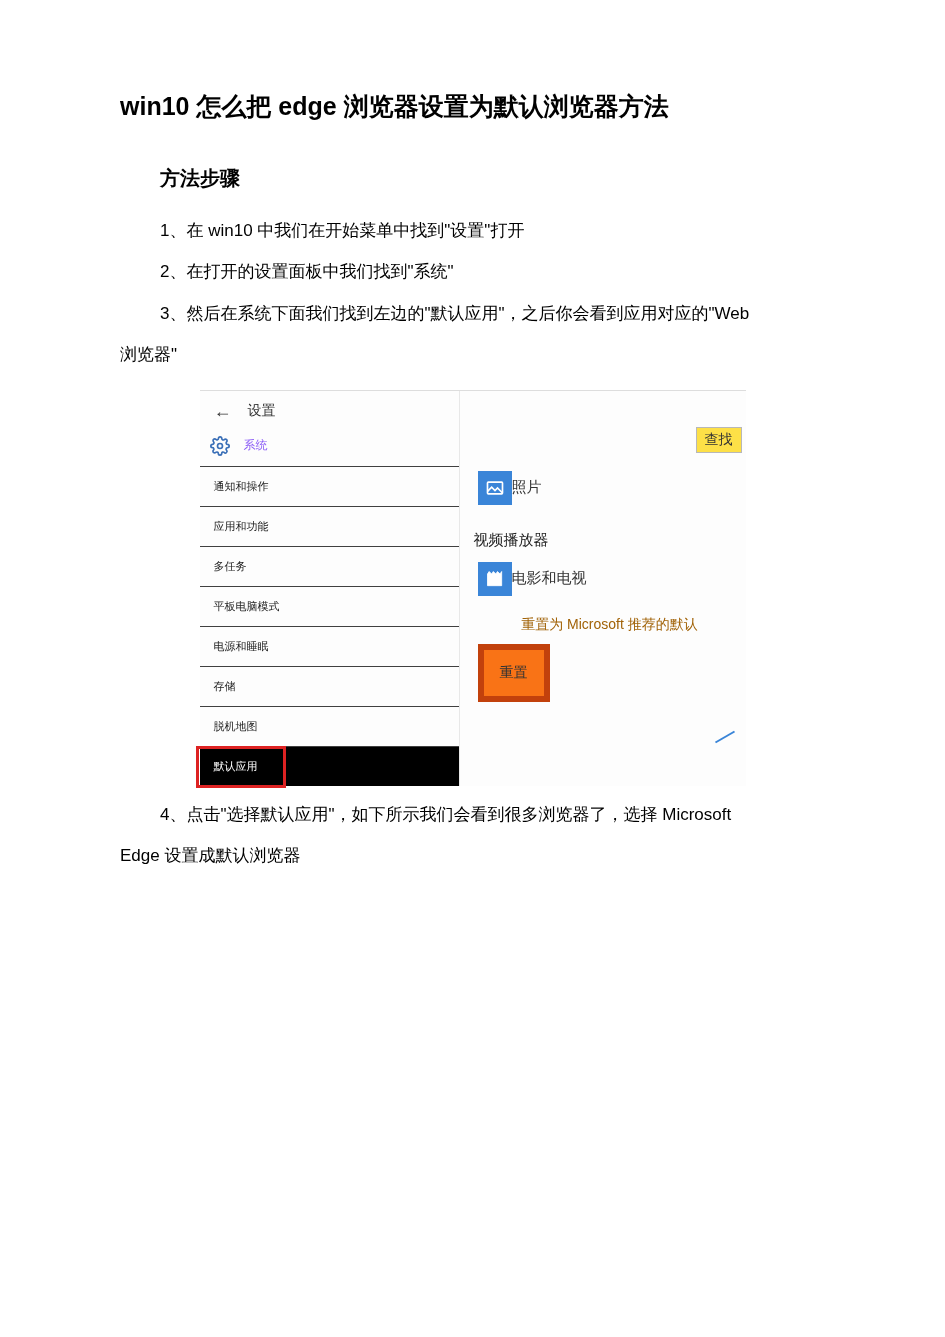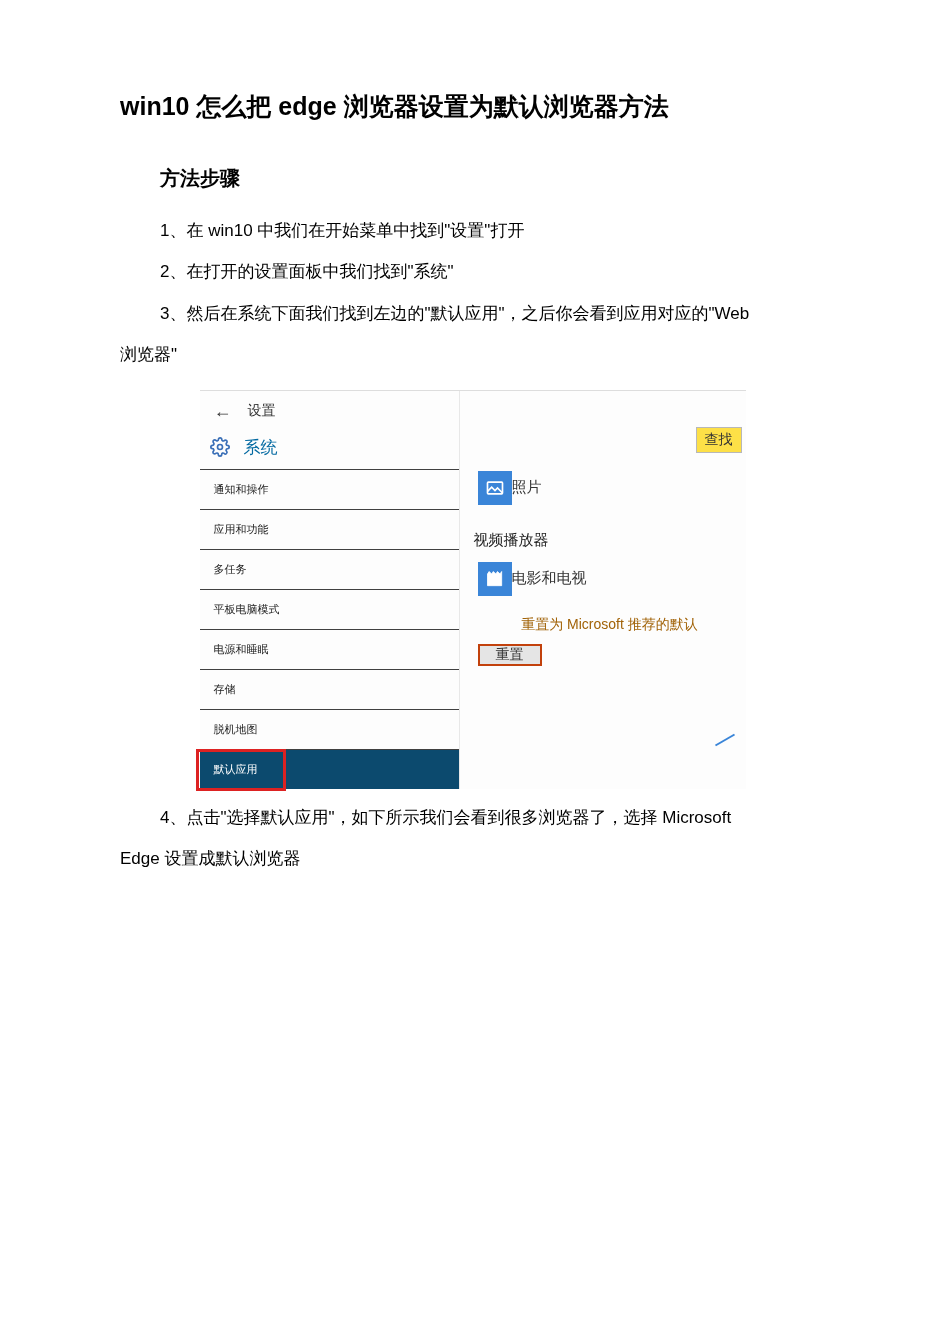--- a/index.html
+++ b/index.html
@@ -67,33 +67,33 @@
       display: flex;
       align-items: center;
       gap: 14px;
       padding: 6px 14px 10px 10px;
     }
     .gear {
       width: 20px; height: 20px;
       color: #3a6fb7;
     }
     .sys-label {
-      font-size: 17px;
+      font-size: 12px;
       font-weight: 500;
-      color: #0369a1;
+      color: #8b5cf6;
       font-family: Liberation Serif, serif;
     }
     .sidebar-item {
       padding: 12px 14px;
       font-size: 11px;
       color: #222;
       border-top: 1px solid #404040;
     }
     .sidebar-item.selected {
-      background: #0c4a6e;
+      background: #000000;
       color: #fff;
       position: relative;
     }
     .red-highlight-1 {
       position: absolute;
       left: -4px; top: -1px;
       width: 90px; height: 42px;
       border: 3px solid #d22;
       pointer-events: none;
     }
@@ -153,25 +153,25 @@
       font-size: 14px;
       color: #a16207;
       padding-left: 14px;
       margin-top: 14px;
       text-align: center;
     }
     .reset-btn {
       display: inline-block;
       margin-left: 18px;
       margin-top: 10px;
-      padding: 0 16px;
-      background: #e5e5e5;
-      font-size: 14px;
-      color: #333;
-      border: 2px solid #c2410c;
+      padding: 14px 16px;
+      background: #f97316;
+      font-size: 14px;
+      color: #333;
+      border: 6px solid #c2410c;
     }
     .blue-line {
       position: absolute;
       right: 10px;
       bottom: 48px;
       width: 22px;
       height: 2px;
       background: #3a85d8;
       transform: rotate(-30deg);
     }

